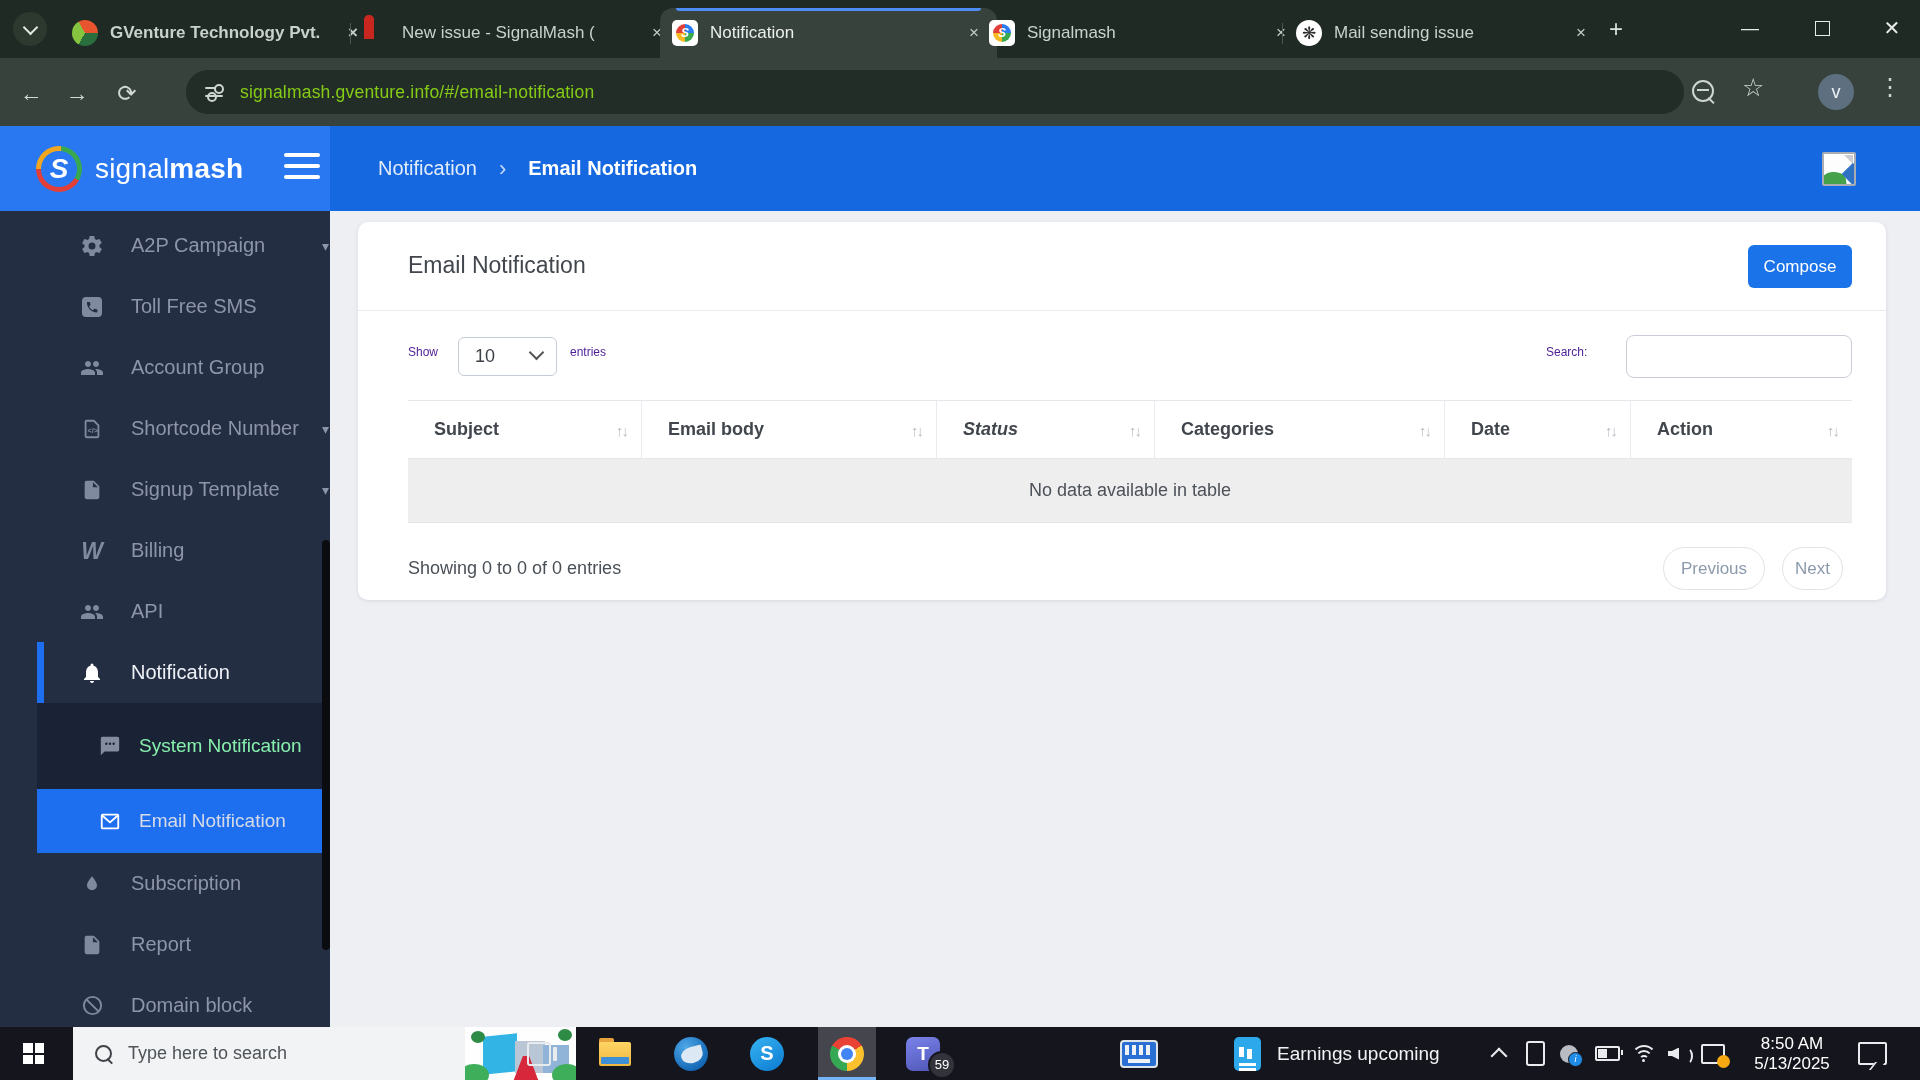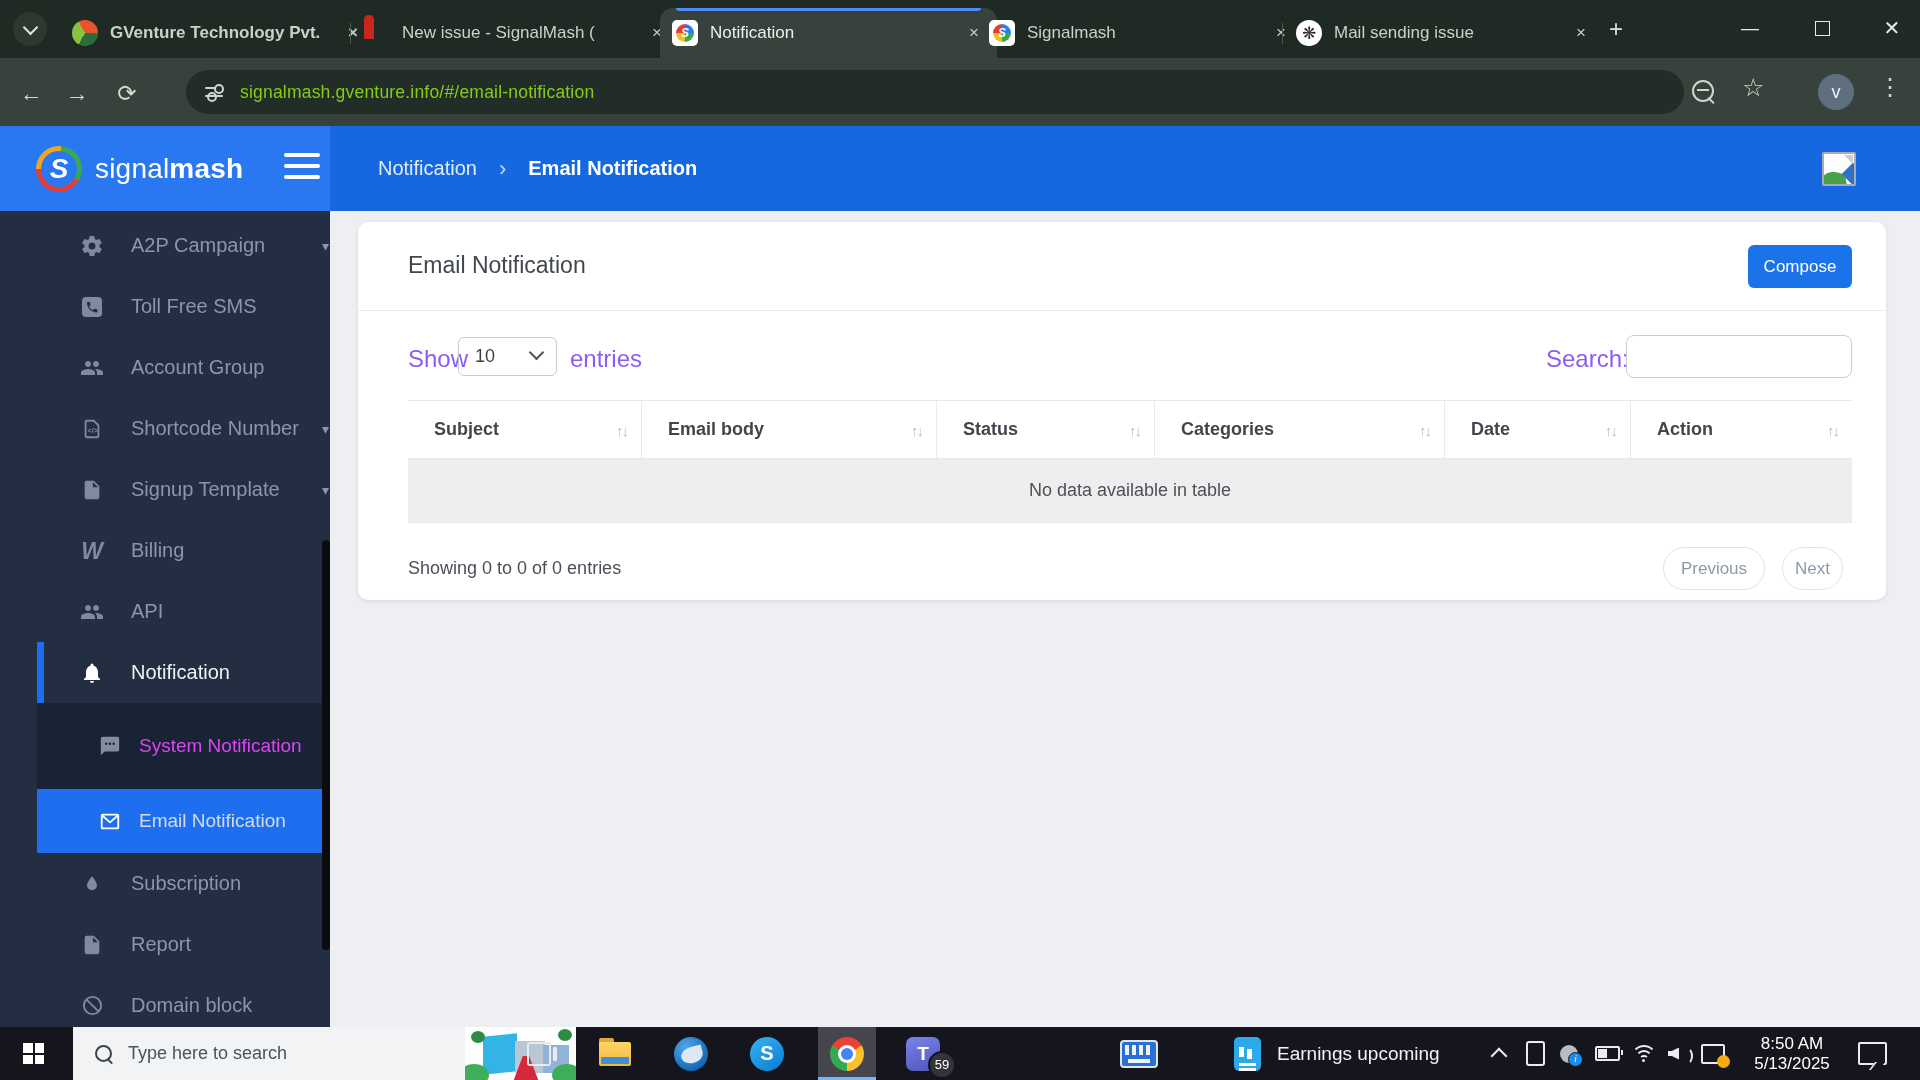--- a/index.html
+++ b/index.html
@@ -92,37 +92,37 @@
   
   .sidebar{position:absolute;left:0;top:211px;width:330px;height:816px;background:#242e43;overflow:hidden;padding-left:37px;}
   .sitem{height:61px;display:flex;align-items:center;padding-left:38px;color:#8d95a8;font-size:20px;
     position:relative;cursor:pointer;box-sizing:border-box;}
   .sitem .ic{width:34px;display:flex;justify-content:center;margin-right:22px;color:#7f8a9e;flex:none;}
   .sitem .caret{position:absolute;right:38px;font-size:14px;color:#8d95a8;}
   .sitem.on{color:#eef1f6;}
   .sitem.on .ic{color:#fff;}
   .bluebar{position:absolute;left:0;top:0;width:7px;height:100%;background:#1e6ef0;}
   .submenu{background:#1a2336;}
-  .subitem{display:flex;align-items:center;padding-left:60px;color:#d946ef;font-size:19px;cursor:pointer;
+  .subitem{display:flex;align-items:center;padding-left:60px;color:#86efac;font-size:19px;cursor:pointer;
     box-sizing:border-box;}
   .subitem .ic{width:26px;display:flex;justify-content:center;margin-right:16px;color:#848d9f;flex:none;}
   .sub-sys{height:86px;}
   .sub-email{height:64px;background:#1e6ef0;color:#d5dbe7;}
   .sub-email .ic{color:#fff;}
   .sb-scroll{position:absolute;left:322px;top:329px;width:8px;height:410px;background:#0a0c10;border-radius:4px;cursor:pointer;}
   .wicon{font-weight:bold;font-size:23px;font-style:italic;line-height:22px;}
   
   .content{position:absolute;left:330px;top:211px;width:1590px;height:816px;background:#edeff3;}
   .card{position:absolute;left:28px;top:11px;width:1528px;height:378px;background:#fff;border-radius:10px;
     box-shadow:0 1px 4px rgba(20,30,50,.10);}
   .card-title{position:absolute;left:50px;top:30px;font-size:23px;color:#42474e;font-weight:500;}
   .compose{position:absolute;left:1390px;top:23px;width:104px;height:43px;background:#1a73e8;border:none;
     border-radius:6px;color:#fff;font-size:17px;font-family:inherit;cursor:pointer;}
   .card-div{position:absolute;left:0;top:88px;width:100%;height:1px;background:#e9ebee;}
-  .lbl{position:absolute;font-size:24px;color:#8b5cf6;text-align:center;}
+  .lbl{position:absolute;font-size:12px;color:#4c1d95;text-align:center;}
   .selectbox{position:absolute;left:100px;top:115px;width:99px;height:39px;border:1px solid #c6ccd3;
     border-radius:6px;box-sizing:border-box;font-size:18px;color:#3d4249;cursor:pointer;}
   .selectbox span{position:absolute;left:16px;top:8px;}
   .selectbox .chev{position:absolute;right:14px;top:13px;border-color:#555;border-width:2px;}
   .searchinput{position:absolute;left:1268px;top:113px;width:226px;height:43px;border:1px solid #c9ced6;
     border-radius:8px;box-sizing:border-box;font-size:18px;padding:0 12px;font-family:inherit;color:#333;outline:none;}
   .table{position:absolute;left:50px;top:178px;width:1444px;}
   .thead{display:flex;border-top:1px solid #e4e7eb;border-bottom:1px solid #e4e7eb;height:57px;}
   .th{position:relative;display:flex;align-items:center;padding-left:26px;box-sizing:border-box;
     font-size:18px;font-weight:bold;color:#41464d;border-right:1px solid #e9ebee;cursor:pointer;}
@@ -462,21 +462,21 @@
       <div class="table">
         <div class="thead">
           <div class="th" style="width:234px;">
               <span>Subject</span>
               <span class="sort">↑↓</span>
             </div>
           <div class="th" style="width:295px;">
               <span>Email body</span>
               <span class="sort">↑↓</span>
             </div>
-          <div class="th" style="width:218px;">
+          <div class="th" style="width:218px;font-style:italic;">
               <span>Status</span>
               <span class="sort">↑↓</span>
             </div>
           <div class="th" style="width:290px;">
               <span>Categories</span>
               <span class="sort">↑↓</span>
             </div>
           <div class="th" style="width:186px;">
               <span>Date</span>
               <span class="sort">↑↓</span>

